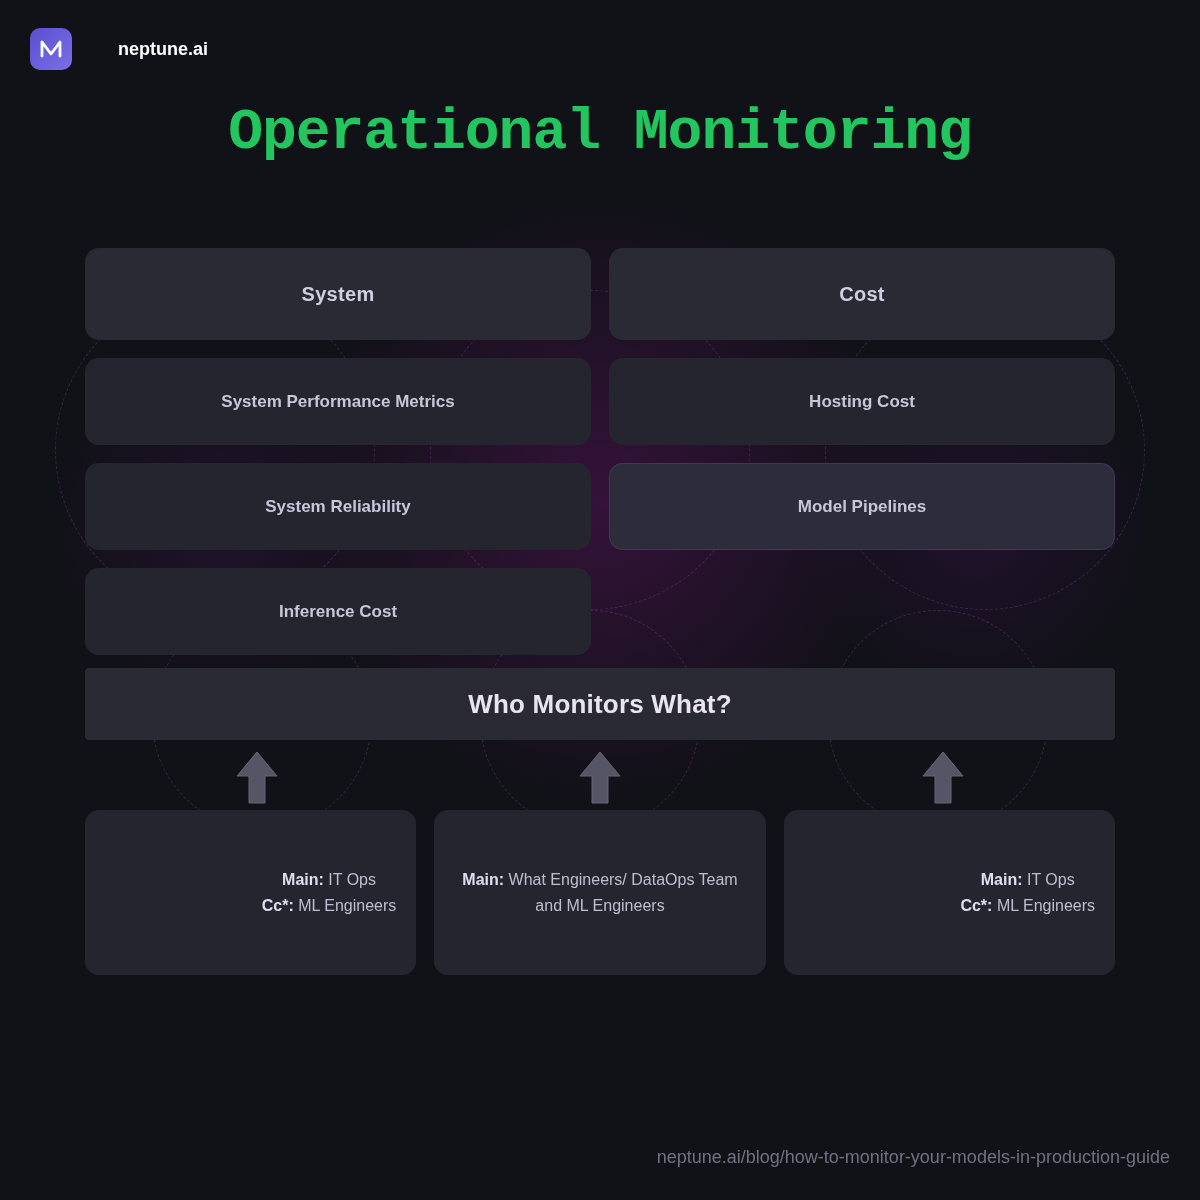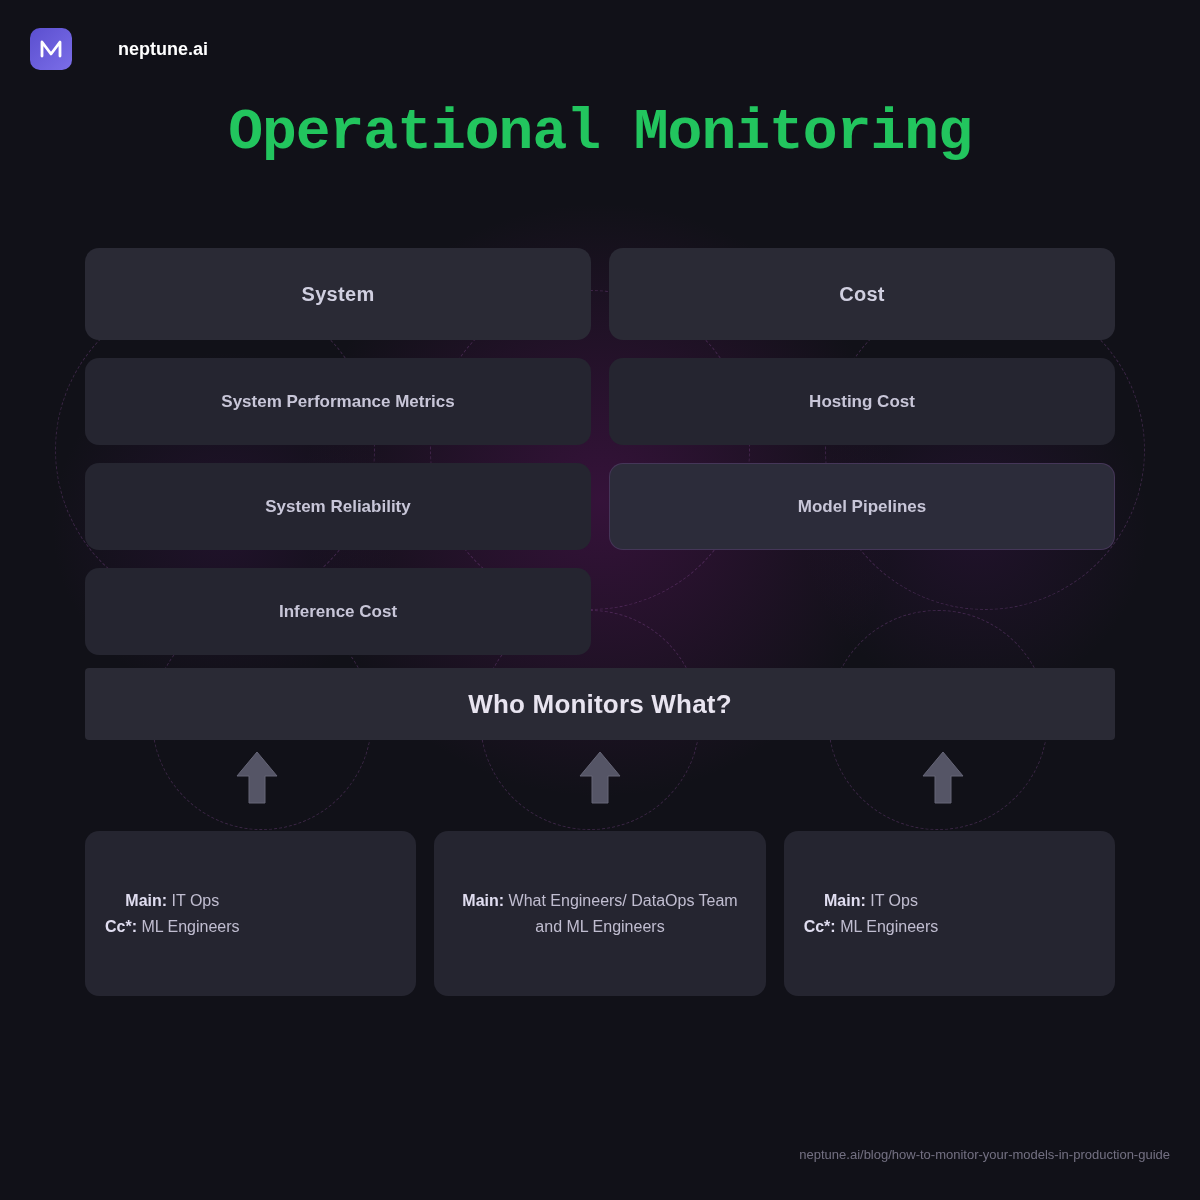--- a/index.html
+++ b/index.html
@@ -227,43 +227,42 @@
       grid-template-columns: 1fr 1fr 1fr;
       gap: 18px;
     }
 
     .bottom-card {
       background: #252530;
       border-radius: 14px;
       min-height: 165px;
       display: flex;
       align-items: center;
-      justify-content: flex-start;
+      justify-content: flex-end;
       text-align: center;
       padding: 26px 20px;
-      margin-top: 21px;
     }
 
     .bottom-card-text {
       font-size: 16px;
       color: #c0bdd0;
       line-height: 1.6;
     }
 
     .bottom-card-text strong {
       font-weight: 700;
       color: #e0ddf0;
     }
 
     
     .footer-link {
       position: absolute;
-      bottom: 38px;
+      bottom: 32px;
       right: 30px;
-      font-size: 13px;
+      font-size: 18px;
       color: rgba(180, 175, 200, 0.6);
     }
   </style>
 </head>
 <body>
 
 <div class="bg-glow bg-glow-center"></div>
 <div class="bg-glow bg-glow-left"></div>
 <div class="bg-glow bg-glow-right"></div>
 

